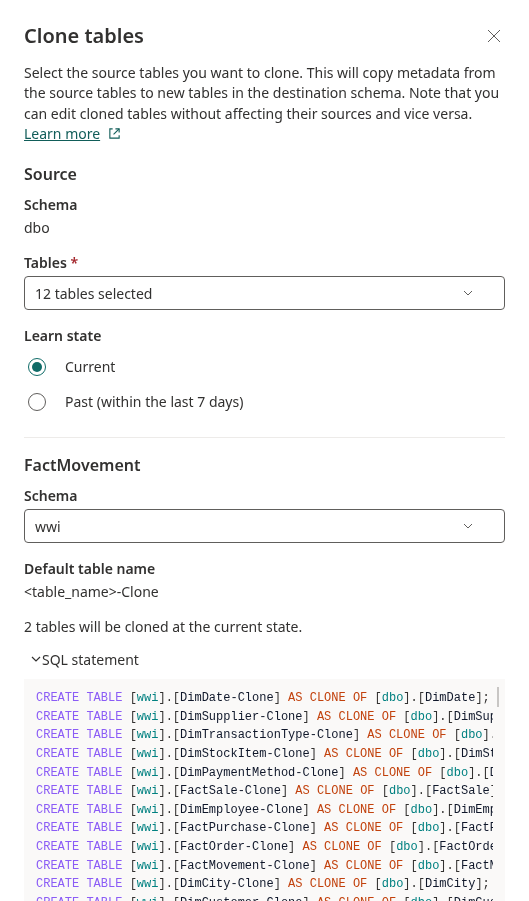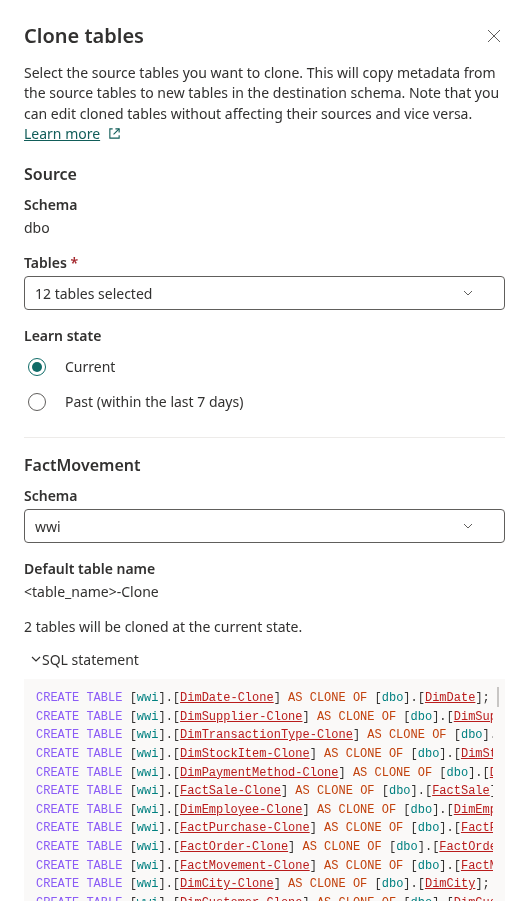--- a/index.html
+++ b/index.html
@@ -61,21 +61,21 @@
     overflow: hidden;
     color: #323130;
     position: relative;
   }
   .code .scrollbar-thumb {
     position:absolute; top:8px; right:6px; width:2px; height:20px; background:#c8c6c4;
   }
   .kw-create { color: #8b5cf6; }
   .kw-clone  { color: #c2410c; }
   .sch { color: #008080; }
-  .obj { color: #b91c1c; text-decoration: underline; }
+  .obj { color: #0f172a; }
   .br  { color: #323130; }
   .line { display:block; overflow:hidden; text-overflow: clip; }
 </style>
 </head>
 <body>
 
 <div class="header">
   <h1>Clone tables</h1>
   <span class="close">
     <span>

